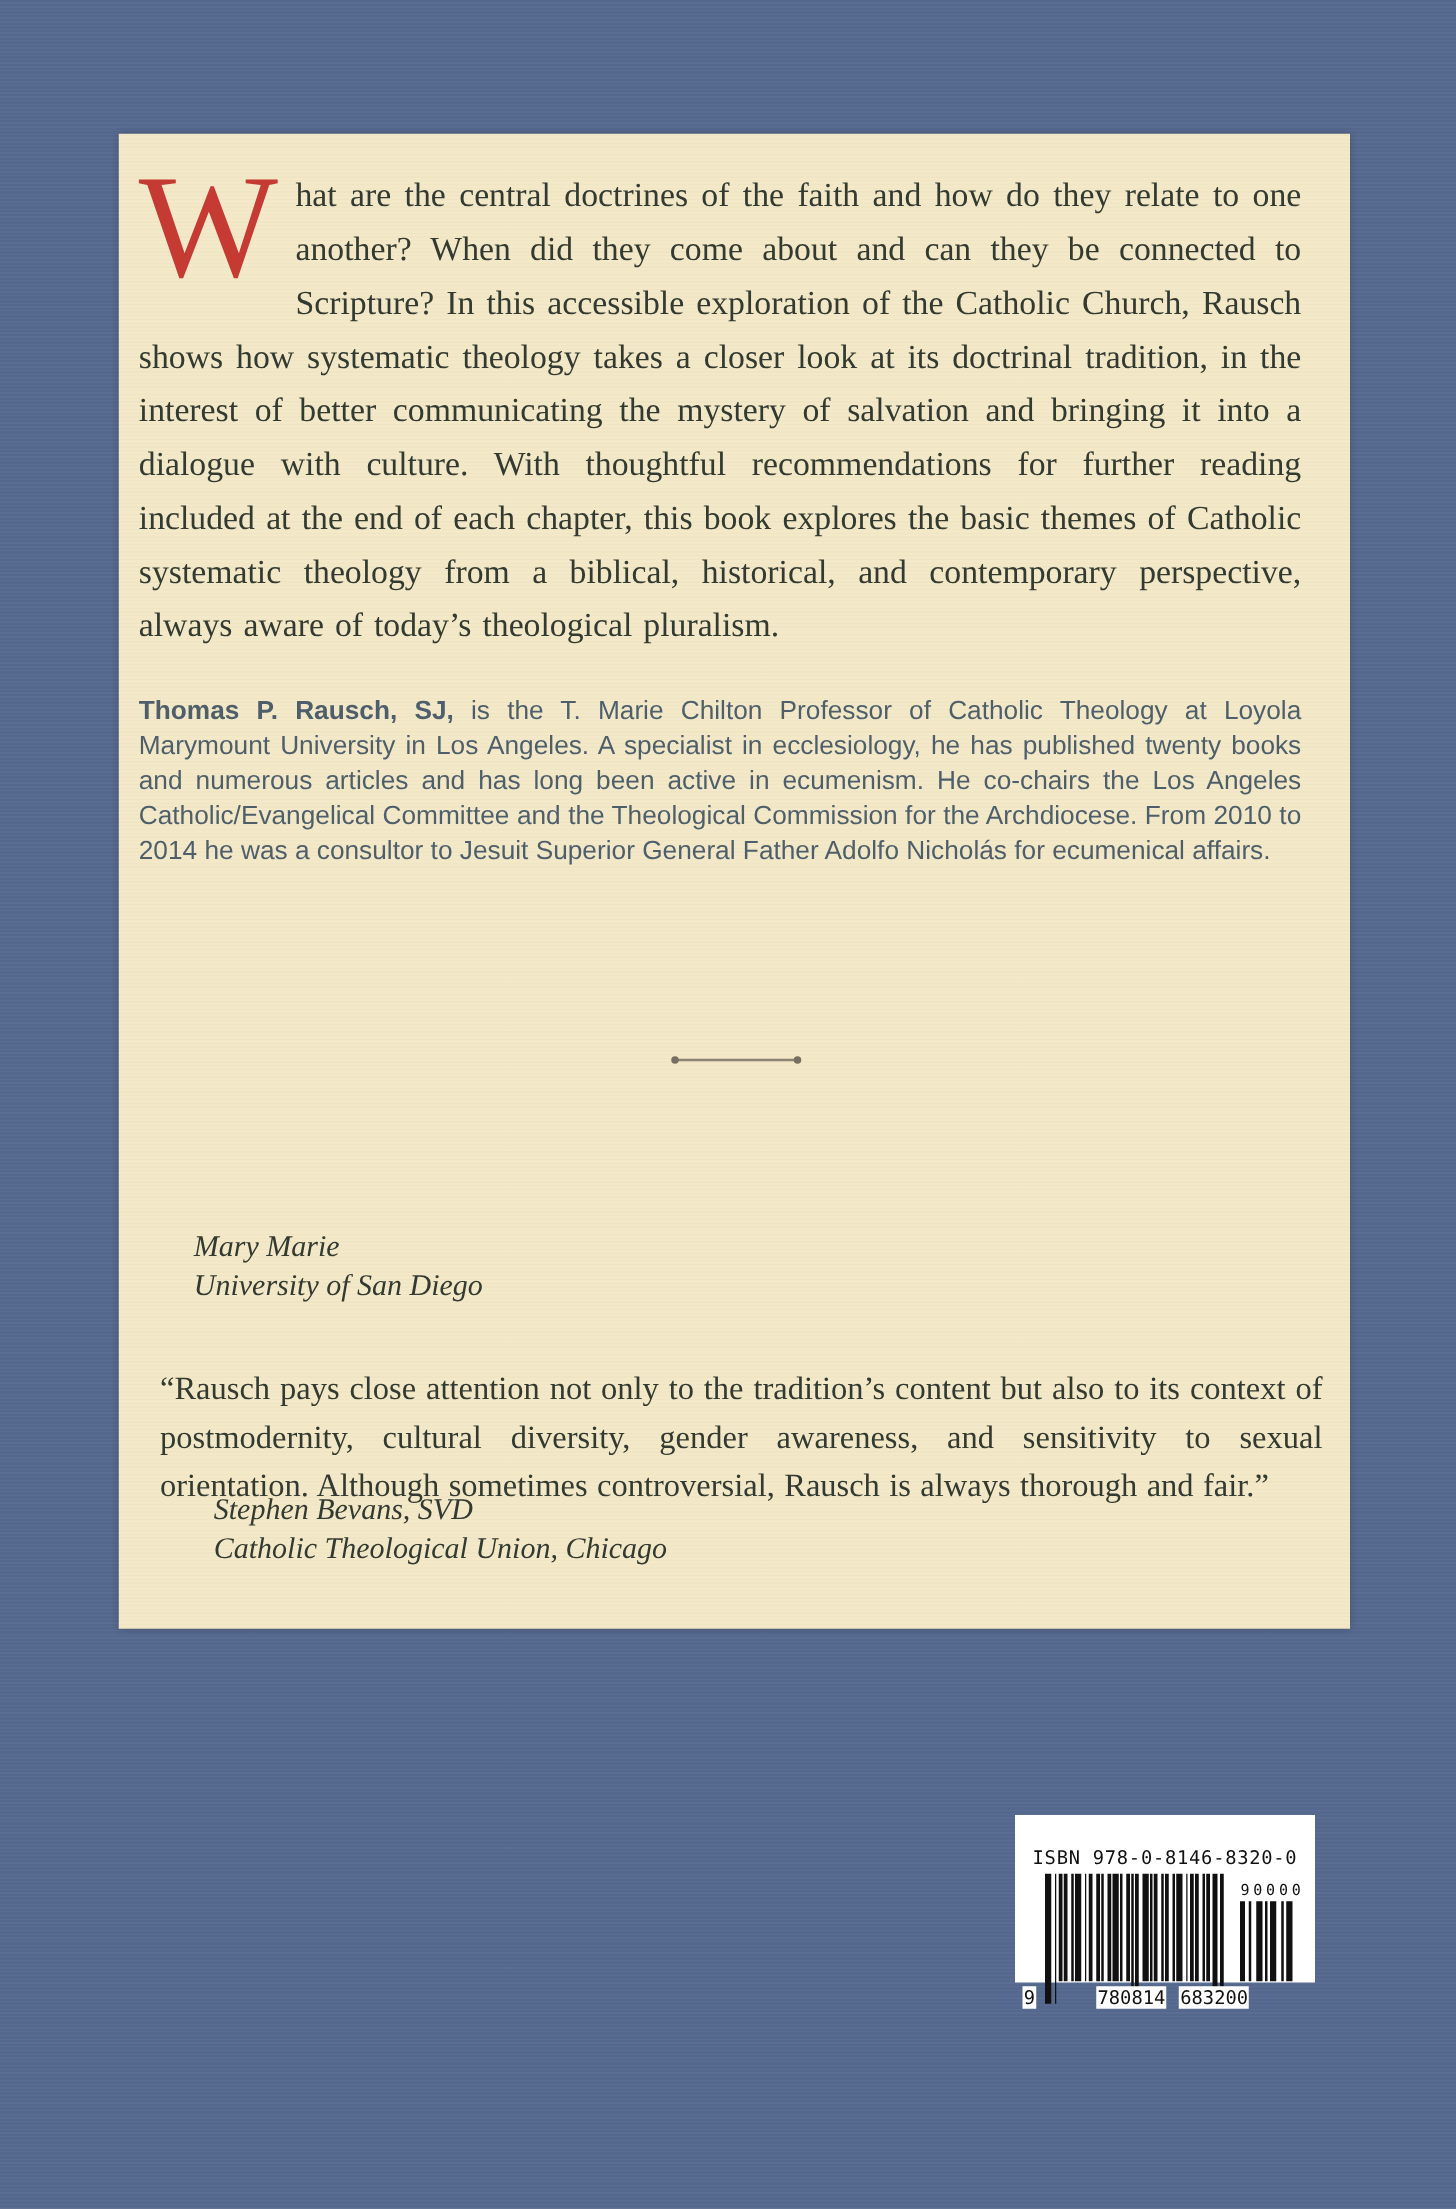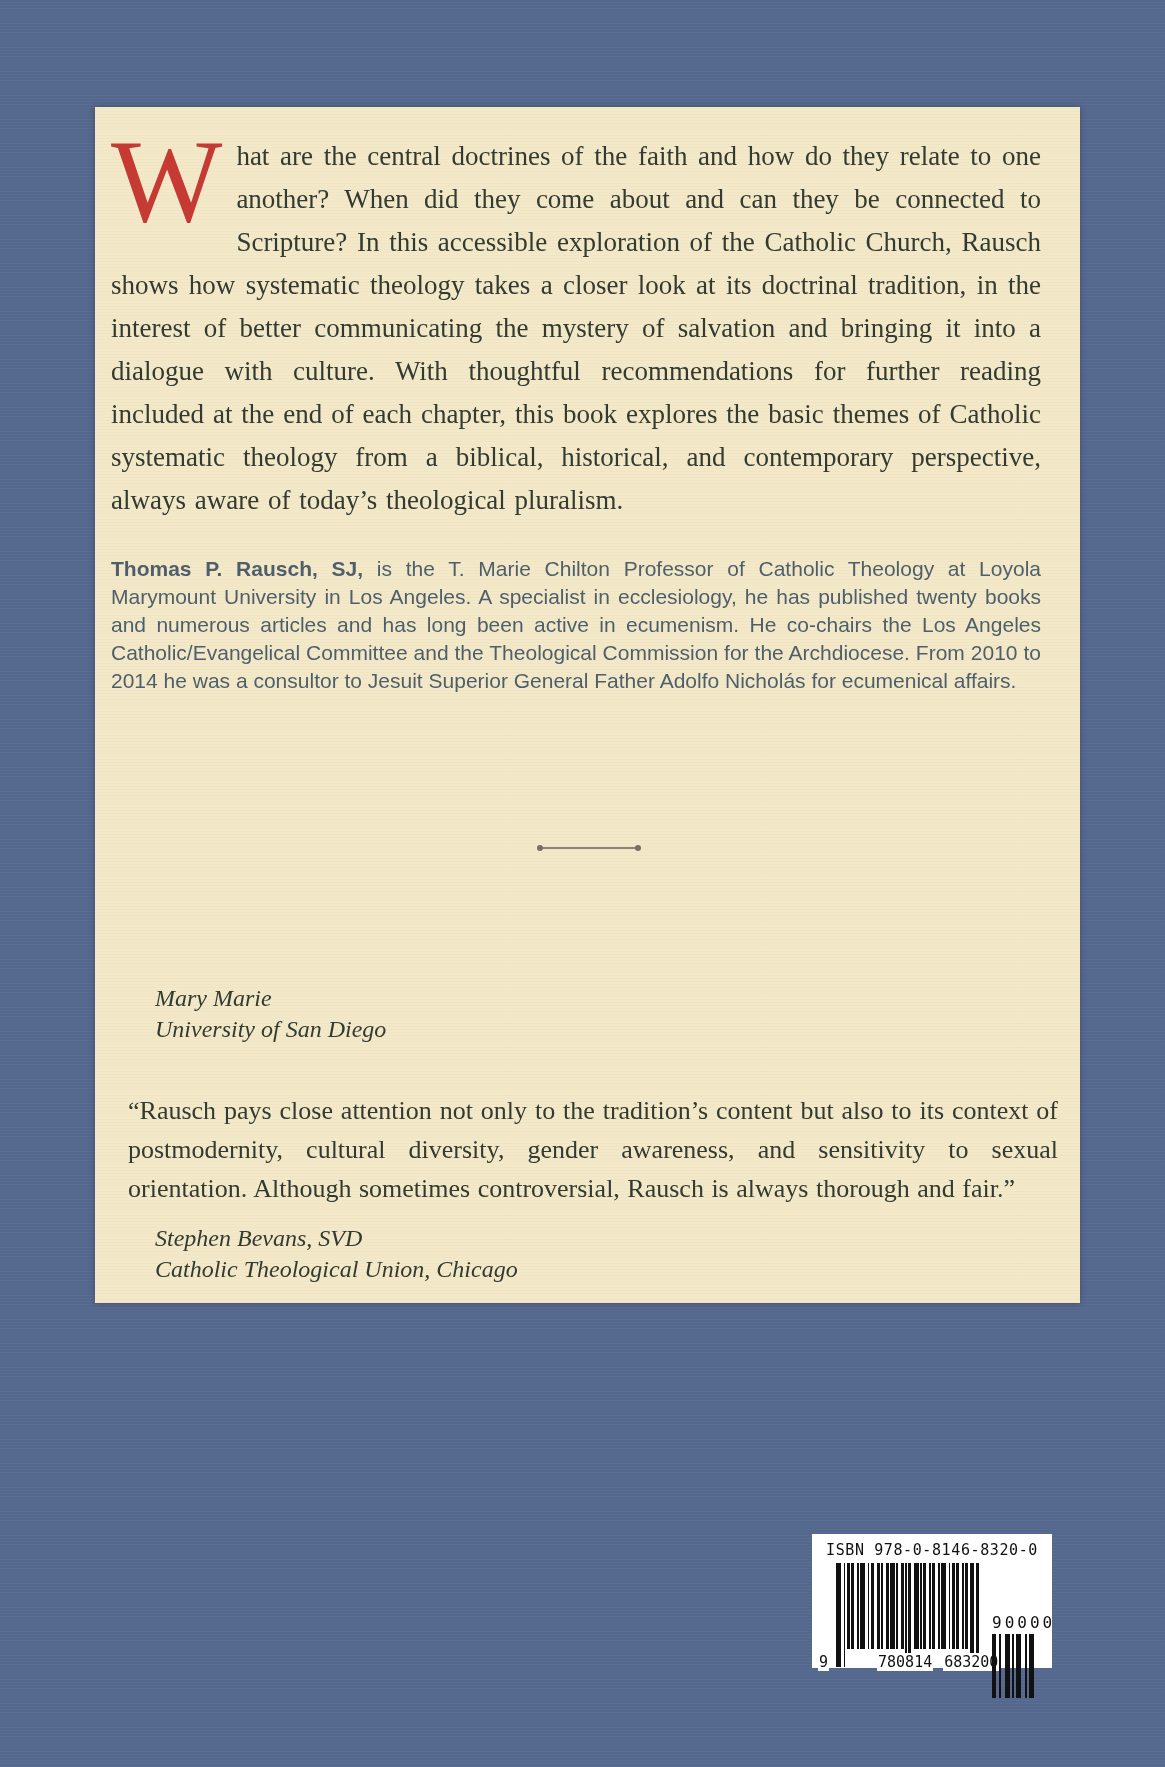--- a/index.html
+++ b/index.html
@@ -64,25 +64,25 @@
     font-size:26px;line-height:39px;color:var(--body-text);
     text-align:justify;word-spacing:1px;
   }
   .quote.q1{top:788px;}
   .quote.q2{top:984px;margin-left:17px;}
   .attribution{
     position:absolute;left:60px;width:700px;
     font-style:italic;font-size:24px;line-height:31px;color:var(--body-text);
   }
   .attribution.a1{top:876px;}
-  .attribution.a2{top:1116px;}
+  .attribution.a2{top:1086px;margin-left:16px;}
   .barcode-box{
-    position:absolute;left:812px;top:1534px;width:240px;height:134px;
+    position:absolute;left:812px;top:1452px;width:240px;height:134px;
     background:var(--barcode-bg);
-    padding-top:7px;
+    padding-top:25px;
   }
   .isbn-line{
     text-align:center;
     font-family:"DejaVu Sans Mono", monospace;
     font-size:15px;letter-spacing:0.6px;color:var(--barcode-ink);
     white-space:nowrap;
   }
   .bars-row{position:relative;height:118px;margin-top:4px;}
   .main-bars{
     position:absolute;left:24px;top:0;height:86px;width:150px;
@@ -97,22 +97,22 @@
     display:flex;
   }
   .main-digits span{background:var(--barcode-bg);padding:0 1px;}
   .main-digits .g0{margin-right:12px;}
   .main-digits .g1{margin-right:10px;margin-left:36px;}
   .addon{
     position:absolute;right:8px;top:6px;width:52px;
   }
   .addon-digits{
     font-family:"DejaVu Sans Mono", monospace;
-    font-size:16px;letter-spacing:3px;color:var(--barcode-ink);
-    text-align:center;white-space:nowrap;margin-top:44px;
+    font-size:12px;letter-spacing:3px;color:var(--barcode-ink);
+    text-align:center;white-space:nowrap;
   }
   .addon-bars{display:flex;align-items:flex-start;height:64px;margin-top:2px;}
   .addon-bars .bar{background:var(--barcode-ink);height:64px;}
 </style>
 </head>
 <body>
 
 <div id="cover">
 
   <div class="panel">

